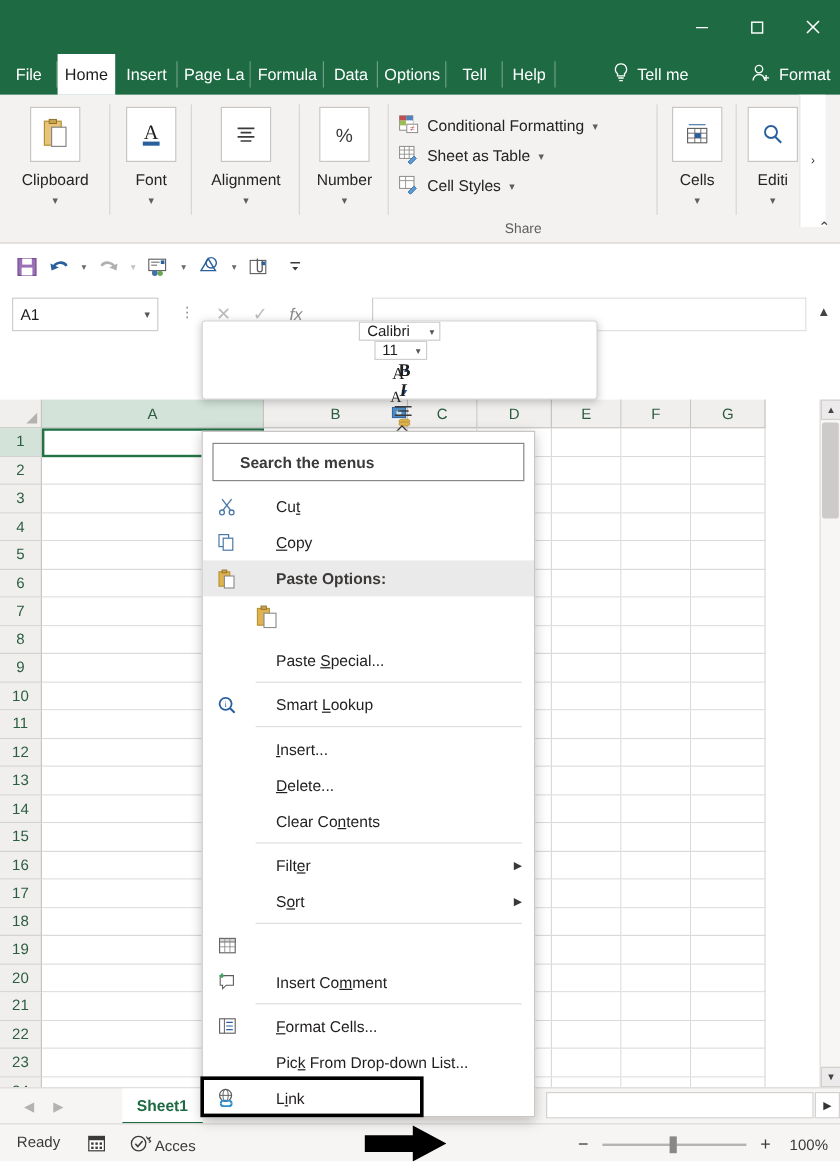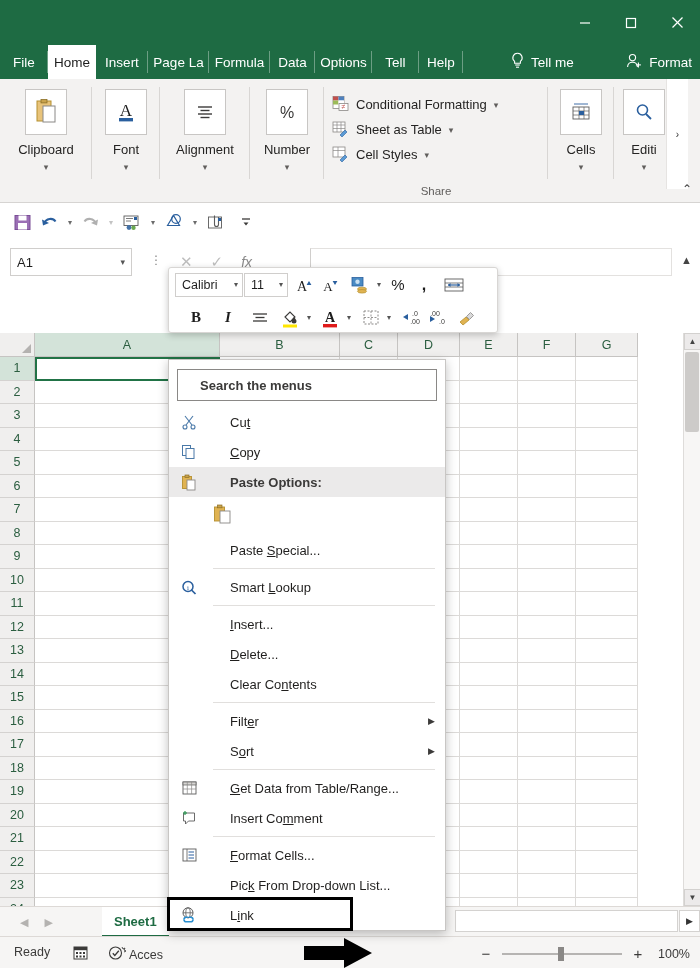--- a/index.html
+++ b/index.html
@@ -121,21 +121,21 @@
   }
   .fexpand{ position:absolute; right:8px; top:14px; font-size:11px; color:#444; }
 
   
   .minitb{
     position:absolute; left:168px; top:267px; width:330px; height:66px;
     background:#ffffff; border:1px solid #d8d6d4; border-radius:3px;
     box-shadow:0 2px 7px rgba(0,0,0,0.22);
     z-index:40;
   }
-  .mt-row{ display:flex; align-items:center; height:33px; padding:0 6px; }
+  .mt-row{ display:flex; align-items:center; height:33px; padding:0 6px;flex-direction:column; }
   .mt-combo{
     height:24px; border:1px solid #d0cecc; display:flex; align-items:center;
     padding:0 4px 0 6px; font-size:12.5px; color:#1d1d1d; background:#fff;
   }
   .mt-combo .cc{ margin-left:auto; font-size:8px; color:#555; padding-left:6px; }
   .mt-btn{
     width:26px; height:26px; display:flex; align-items:center; justify-content:center;
     font-size:14px; color:#1d1d1d;
   }
   .mt-chev{ font-size:8px; color:#555; width:12px; text-align:center; }
@@ -1032,21 +1032,20 @@
   <div class="mi">
     <span class="micon">
       <svg width="17" height="16" viewBox="0 0 17 16">
           <rect x="2" y="2" width="13" height="12" fill="#fff" stroke="#5b5b5b" stroke-width="0.9"></rect>
           <rect x="2" y="2" width="13" height="3" fill="#d6d4d2" stroke="#5b5b5b" stroke-width="0.7"></rect>
           <line x1="2" y1="9" x2="15" y2="9" stroke="#8a8886" stroke-width="0.7"></line>
           <line x1="6.3" y1="2" x2="6.3" y2="14" stroke="#8a8886" stroke-width="0.7"></line>
           <line x1="10.6" y1="2" x2="10.6" y2="14" stroke="#8a8886" stroke-width="0.7"></line>
         </svg>
     </span>
-    <span class="mlabel"><span class="u">G</span>et Data from Table/Ran<span class="u">g</span>e...</span>
   </div>
 
   <div class="mi">
     <span class="micon">
       <svg width="17" height="16" viewBox="0 0 17 16">
           <path d="M2.5 3h11v8h-6l-3 3v-3h-2z" fill="#fff" stroke="#5b5b5b" stroke-width="0.9"></path>
           <line x1="4" y1="1" x2="4" y2="5" stroke="#3a9d5d" stroke-width="1.3"></line>
           <line x1="2" y1="3" x2="6" y2="3" stroke="#3a9d5d" stroke-width="1.3"></line>
         </svg>
     </span>

